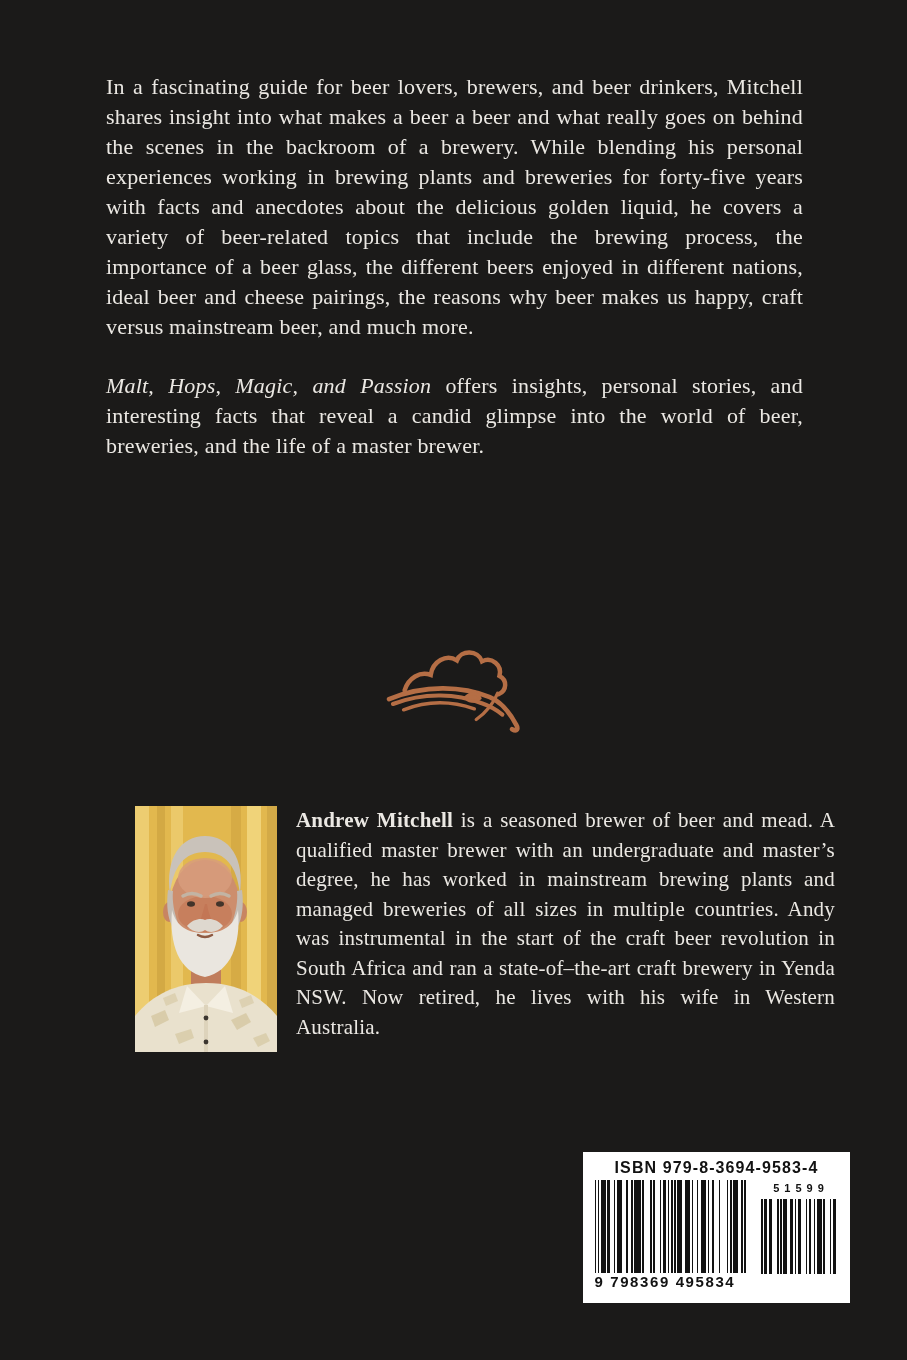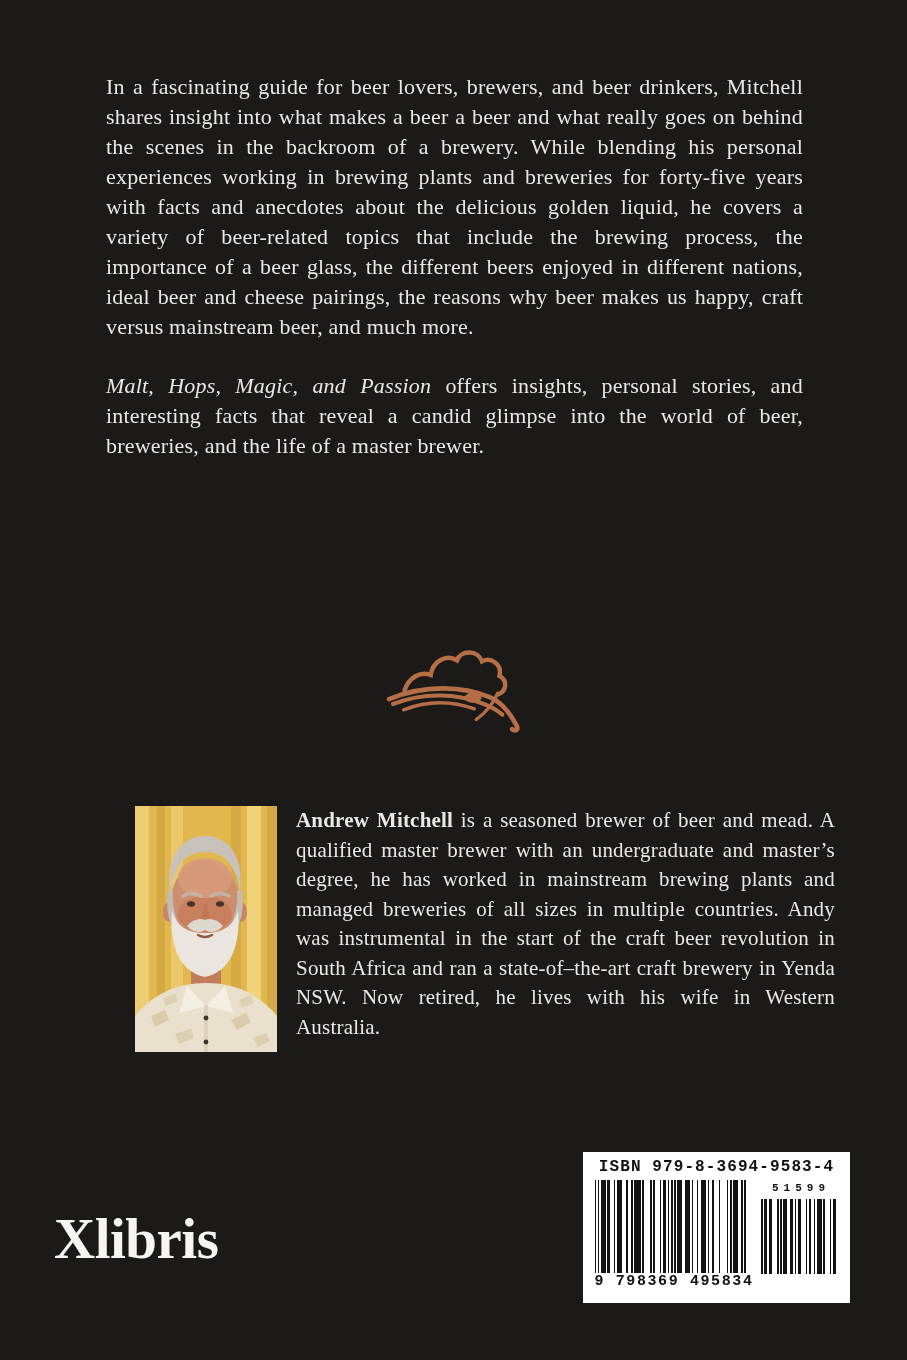--- a/index.html
+++ b/index.html
@@ -22,21 +22,21 @@
   
   .publisher{
     position:absolute;left:54px;top:1208px;font-size:57px;line-height:62px;
     font-weight:bold;color:#f7f5f1;letter-spacing:-.5px;
   }
   .credit{position:absolute;left:328px;top:1202px;width:192px;text-align:center;font-size:19px;line-height:25px;}
   
   .barcode{
     position:absolute;left:583px;top:1152px;width:267px;height:151px;background:#ffffff;
     color:#121212;box-sizing:border-box;padding:6px 10px 16px;
-    font-family:Liberation Mono, monospace;
+    font-family:Liberation Sans, sans-serif;
   }
   .isbn-line{font-size:16px;line-height:19px;letter-spacing:1.1px;text-align:center;white-space:nowrap;font-weight:bold;}
   .bc-row{display:flex;justify-content:center;margin-top:3px;}
   .bc-main{width:154px;}
   .bars{display:flex;}
   .bars span{flex:0 0 1.6px;height:100%;}
   .bars .m1{background:#131313;}
   .bars-main{height:93px;}
   .ean-digits{font-size:15px;line-height:18px;letter-spacing:1.6px;white-space:nowrap;font-weight:bold;}
   .bc-addon{margin-left:10px;width:80px;}
@@ -111,21 +111,20 @@
         <path d="M70 98 C68 106 66 112 65 116 C68 120 74 120 77 116 C76 112 73 106 72 98 Z" fill="#c37655"></path>
 
         <path d="M37 104 C34 138 44 166 70 171 C96 166 106 138 103 104 C99 120 88 127 70 127 C52 127 41 120 37 104 Z" fill="#eae6df"></path>
         <path d="M52 120 C58 113 66 112 70 114 C74 112 82 113 88 120 C82 127 74 127 70 124 C66 127 58 127 52 120 Z" fill="#ded8cf"></path>
         <path d="M63 129 Q70 133 77 129" stroke="#8e5a42" stroke-width="2.5" fill="none" stroke-linecap="round"></path>
       </svg>
     </div>
     <p class="bio"><b>Andrew Mitchell</b><span> is a seasoned brewer of beer and mead. A qualified master brewer with an undergraduate and master’s degree, he has worked in mainstream brewing plants and managed breweries of all sizes in multiple countries. Andy was instrumental in the start of the craft beer revolution in South Africa and ran a state-of–the-art craft brewery in Yenda NSW. Now retired, he lives with his wife in Western Australia.</span></p>
   </section>
 
-  <div class="publisher">Xlibris</div>
 
 
   <div class="barcode">
     <div class="isbn-line">ISBN 979-8-3694-9583-4</div>
     <div class="bc-row">
       <div class="bc-main">
         <div class="bars bars-main">
             <span class="m1"></span>
             <span class="m0"></span>
             <span class="m1"></span>

